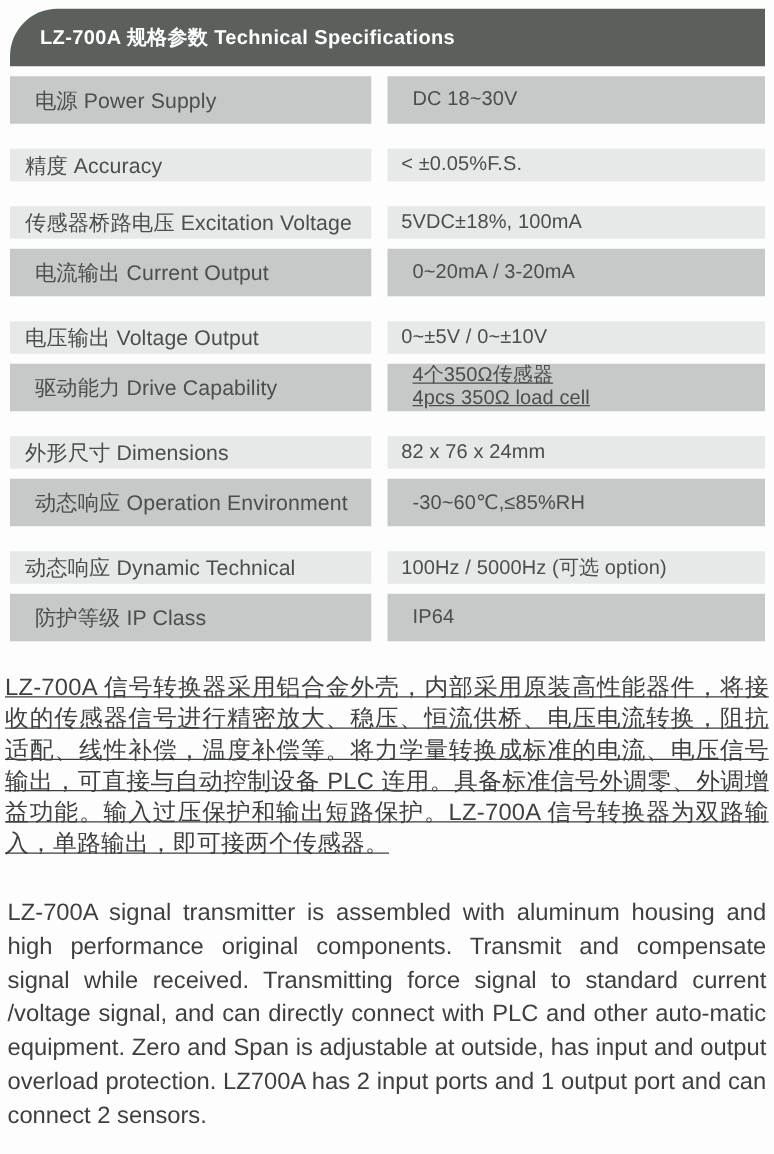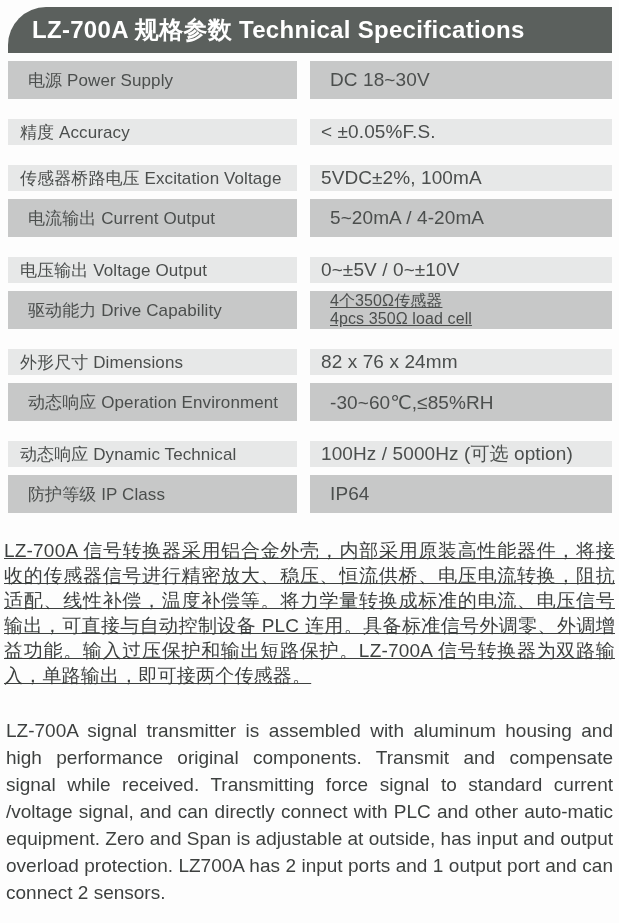--- a/index.html
+++ b/index.html
@@ -18,21 +18,21 @@
     height: 46px;
     background: #5b605d;
     border-top-left-radius: 38px;
     display: flex;
     align-items: center;
     box-sizing: border-box;
     padding-left: 24px;
   }
   .header-title {
     color: #ffffff;
-    font-size: 24px;
+    font-size: 16px;
     font-weight: bold;
     letter-spacing: 0.3px;
     white-space: nowrap;
   }
 
   
   .spec-table { margin: 8px 7px 0 8px; }
   .spec-row {
     display: flex;
     height: 38px;
@@ -49,21 +49,21 @@
     color: #4b4e4d;
     white-space: nowrap;
     letter-spacing: 0.1px;
   }
   .value-cell {
     flex: 1;
     display: flex;
     align-items: center;
     box-sizing: border-box;
     padding-left: 11px;
-    font-size: 19px;
+    font-size: 16px;
     color: #4b4e4d;
     white-space: pre-line;
     letter-spacing: 0.1px;
   }
   .row-a .label-cell, .row-a .value-cell { background: #c7c8c8; padding-left: 20px; }
   .row-b .label-cell, .row-b .value-cell { background: #e7e8e8; margin-top: 12px; }
   .value-two-line {
     font-size: 16px;
     line-height: 18px;
     padding-left: 14px;
@@ -99,25 +99,25 @@
   <div class="spec-row row-a">
     <div class="label-cell">电源 Power Supply</div>
     <div class="value-cell">DC 18~30V</div>
   </div>
   <div class="spec-row row-b">
     <div class="label-cell">精度 Accuracy</div>
     <div class="value-cell">&lt; ±0.05%F.S.</div>
   </div>
   <div class="spec-row row-b">
     <div class="label-cell">传感器桥路电压 Excitation Voltage</div>
-    <div class="value-cell">5VDC±2%, 100mA</div>
+    <div class="value-cell">5VDC±18%, 100mA</div>
   </div>
   <div class="spec-row row-a">
     <div class="label-cell">电流输出 Current Output</div>
-    <div class="value-cell">5~20mA / 4-20mA</div>
+    <div class="value-cell">0~20mA / 3-20mA</div>
   </div>
   <div class="spec-row row-b">
     <div class="label-cell">电压输出 Voltage Output</div>
     <div class="value-cell">0~±5V / 0~±10V</div>
   </div>
   <div class="spec-row row-a">
     <div class="label-cell">驱动能力 Drive Capability</div>
     <div class="value-cell value-two-line">4个350Ω传感器
 4pcs 350Ω load cell</div>
   </div>

